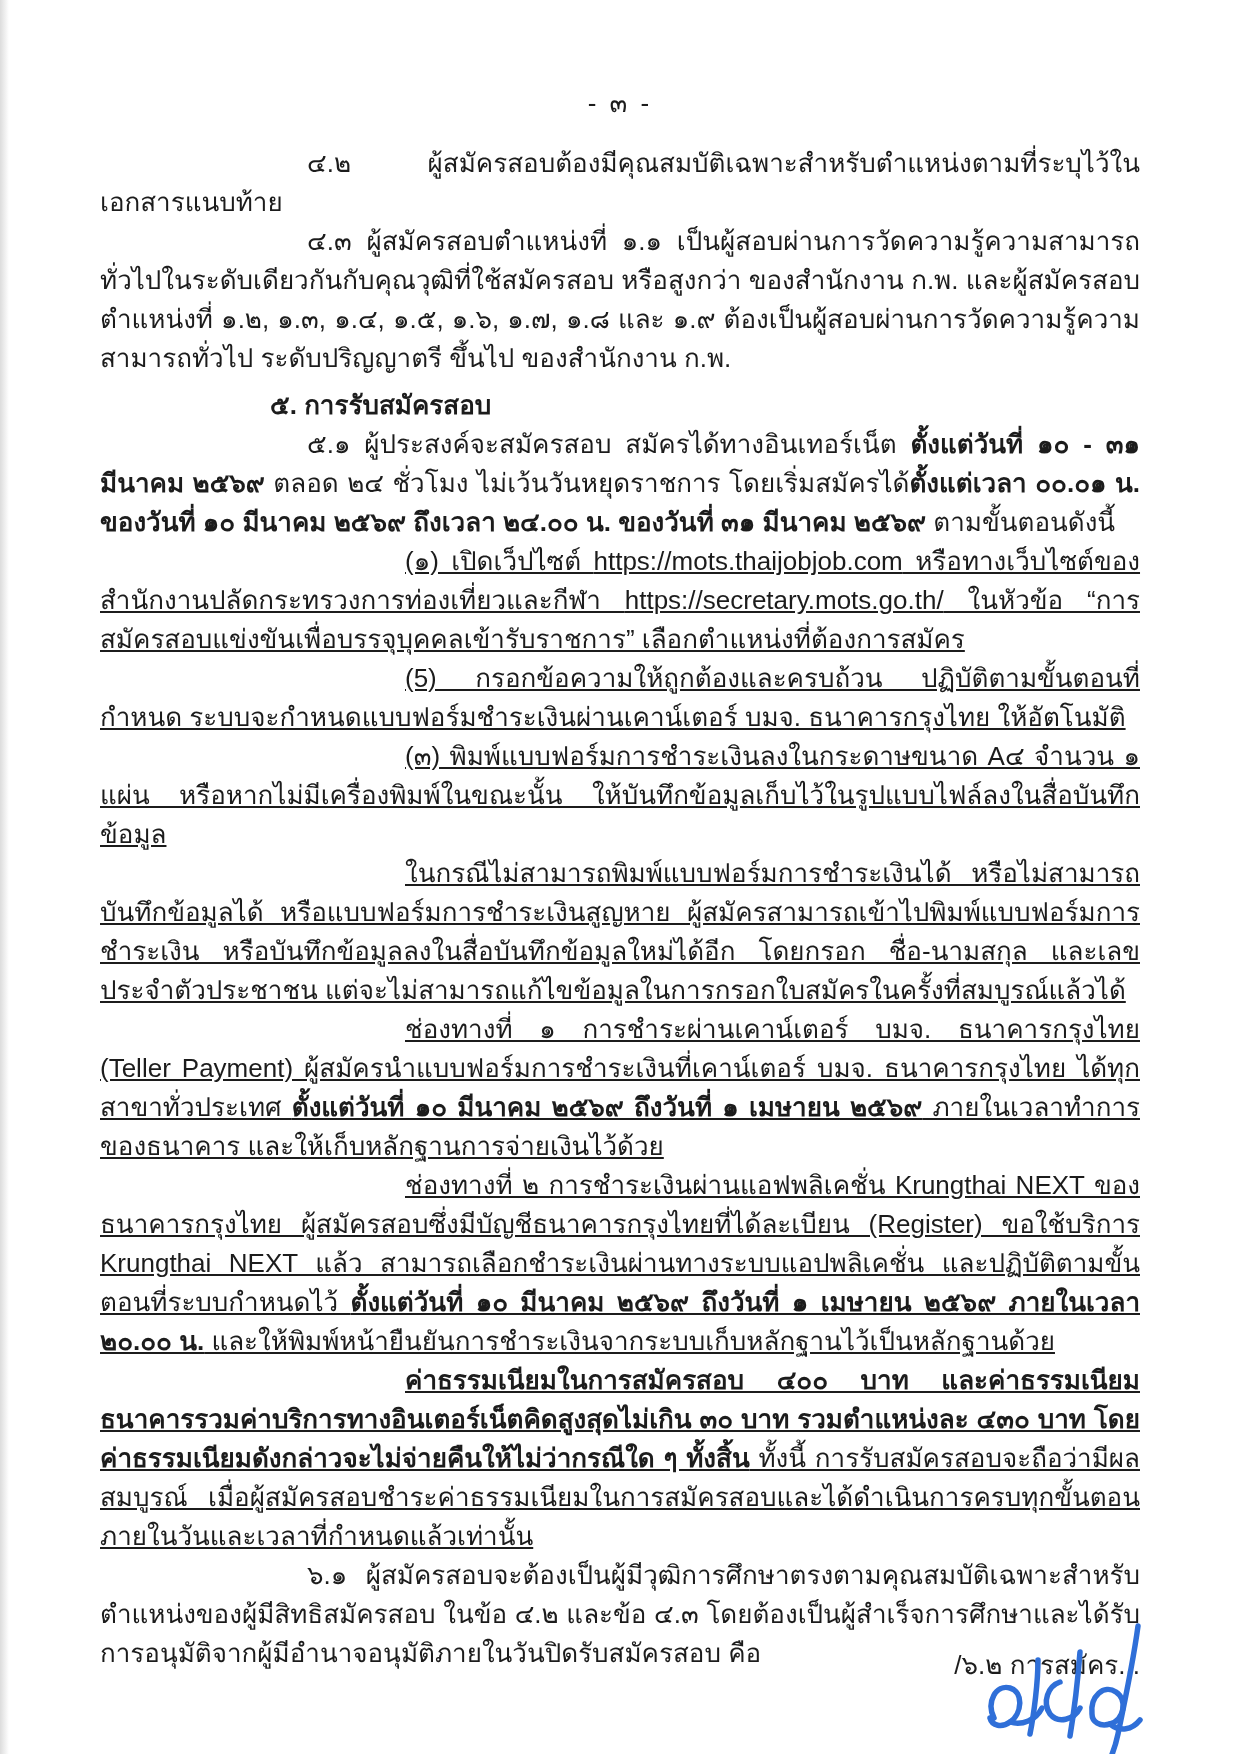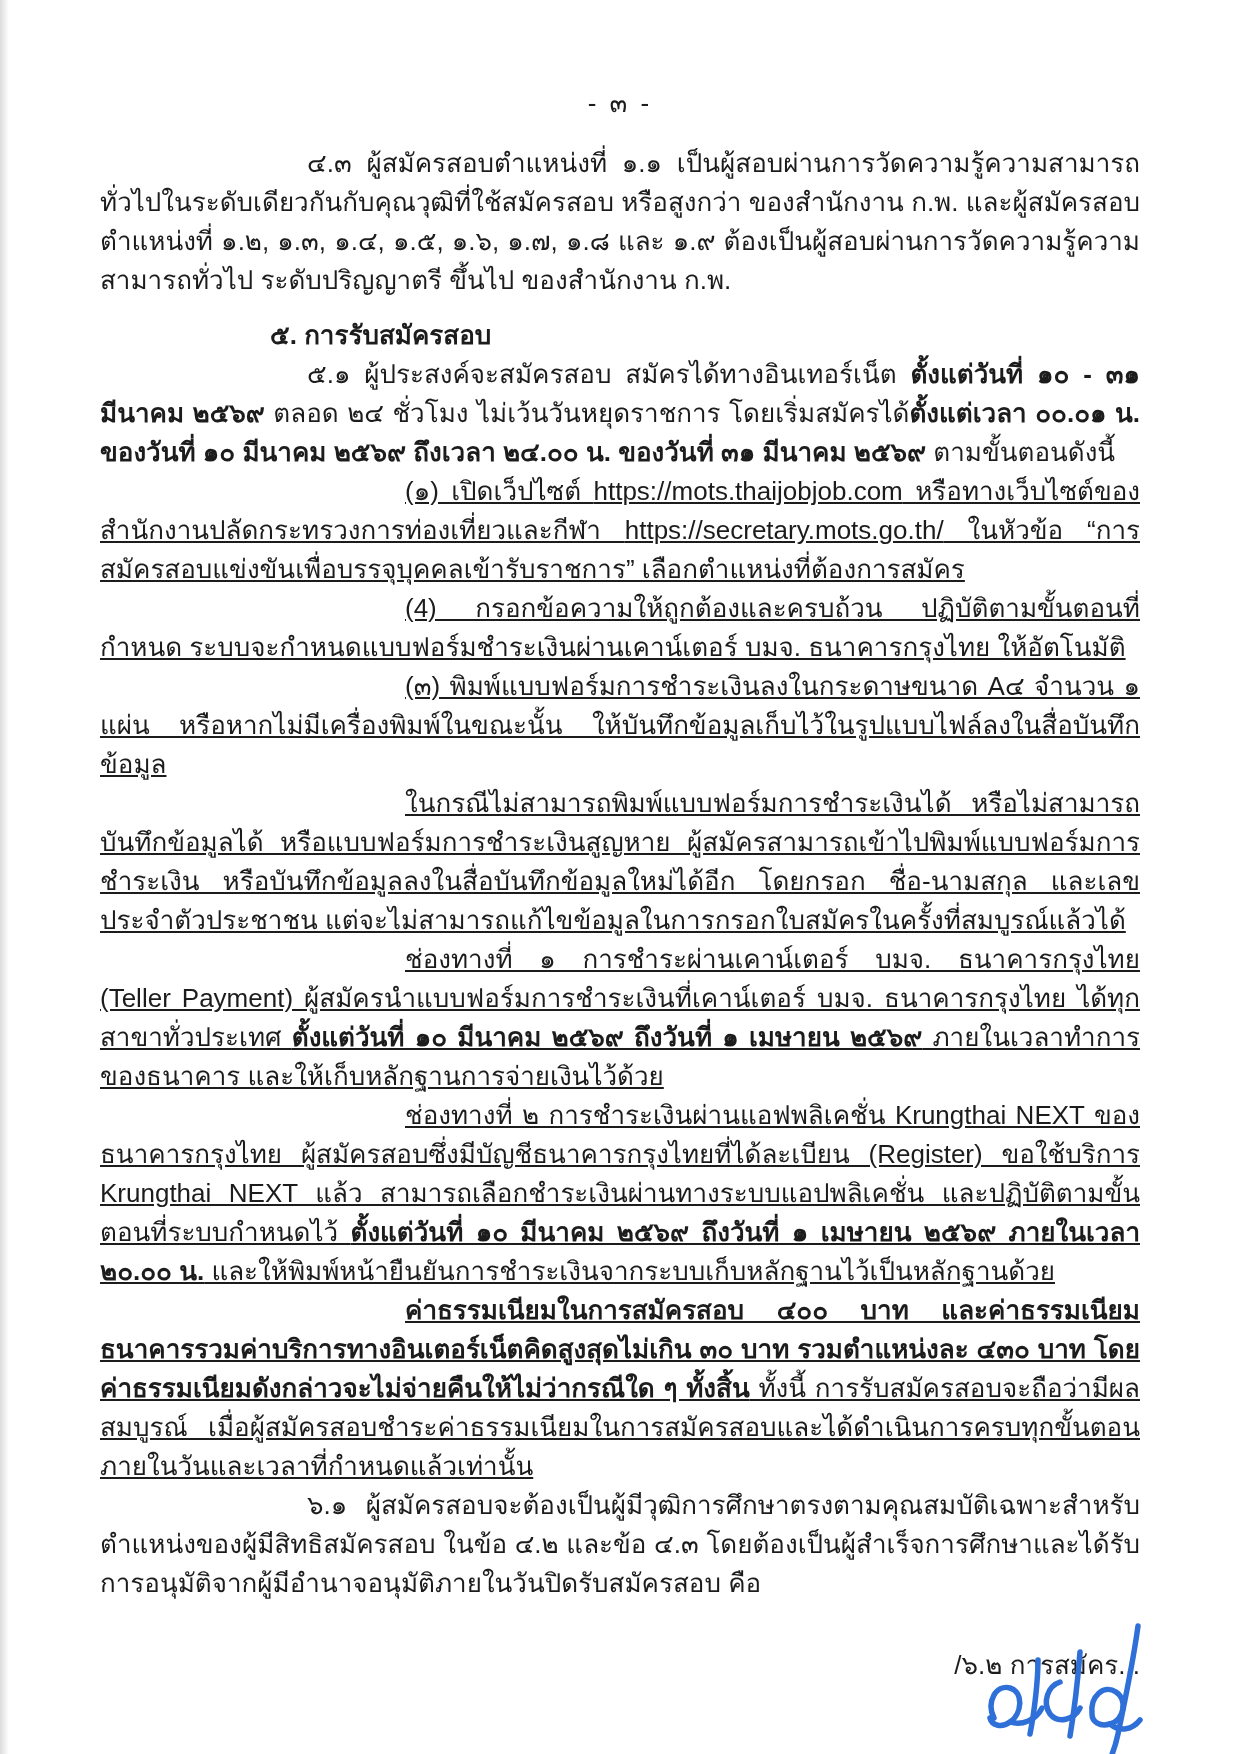--- a/index.html
+++ b/index.html
@@ -23,46 +23,47 @@
   }
   .doc{
     position:absolute;left:100px;top:144px;width:1040px;
     font-size:26px;line-height:39px;
     text-align:justify;
   }
   .para{margin:0;}
   .ind-item{text-indent:207px;}
   .ind-section{text-indent:170px;font-weight:bold;text-align:left;}
   .ind-sub{text-indent:305px;text-decoration:underline;}
-  .sp-sm{margin-top:16px;}
+  .sp-sm{margin-top:8px;}
   .sp-md{margin-top:16px;}
   .run{font-weight:normal;}
   .run.bold{font-weight:bold;}
   .footer-note{
     position:absolute;top:1646px;left:840px;width:300px;
     text-align:right;font-size:26px;line-height:39px;
   }
   .signature{
     position:absolute;left:980px;top:1622px;width:185px;height:135px;
   }
 </style>
 </head>
 <body>
 
 <div class="page">
   <div class="edge-artifact"></div>
 
   <div class="page-number">- ๓ -</div>
 
   <div class="doc">
+      <p class="para ind-item"><span class="run">๔.๒ ผู้สมัครสอบต้องมีคุณสมบัติเฉพาะสำหรับตำแหน่งตามที่ระบุไว้ในเอกสารแนบท้าย</span></p>
       <p class="para ind-item"><span class="run">๔.๓ ผู้สมัครสอบตำแหน่งที่ ๑.๑ เป็นผู้สอบผ่านการวัดความรู้ความสามารถทั่วไปในระดับเดียวกันกับคุณวุฒิที่ใช้สมัครสอบ หรือสูงกว่า ของสำนักงาน ก.พ. และผู้สมัครสอบตำแหน่งที่ ๑.๒, ๑.๓, ๑.๔, ๑.๕, ๑.๖, ๑.๗, ๑.๘ และ ๑.๙ ต้องเป็นผู้สอบผ่านการวัดความรู้ความสามารถทั่วไป ระดับปริญญาตรี ขึ้นไป ของสำนักงาน ก.พ.</span></p>
       <p class="para ind-section sp-sm"><span class="run bold">๕. การรับสมัครสอบ</span></p>
       <p class="para ind-item"><span class="run">๕.๑ ผู้ประสงค์จะสมัครสอบ สมัครได้ทางอินเทอร์เน็ต </span><span class="run bold">ตั้งแต่วันที่ ๑๐ - ๓๑ มีนาคม ๒๕๖๙</span><span class="run"> ตลอด ๒๔ ชั่วโมง ไม่เว้นวันหยุดราชการ โดยเริ่มสมัครได้</span><span class="run bold">ตั้งแต่เวลา ๐๐.๐๑ น. ของวันที่ ๑๐ มีนาคม ๒๕๖๙ ถึงเวลา ๒๔.๐๐ น. ของวันที่ ๓๑ มีนาคม ๒๕๖๙</span><span class="run"> ตามขั้นตอนดังนี้</span></p>
       <p class="para ind-sub"><span class="run">(๑) เปิดเว็ปไซต์ </span><span class="run">https://mots.thaijobjob.com</span><span class="run"> หรือทางเว็บไซต์ของสำนักงานปลัดกระทรวงการท่องเที่ยวและกีฬา </span><span class="run">https://secretary.mots.go.th/</span><span class="run"> ในหัวข้อ “การสมัครสอบแข่งขันเพื่อบรรจุบุคคลเข้ารับราชการ” เลือกตำแหน่งที่ต้องการสมัคร</span></p>
-      <p class="para ind-sub"><span class="run">(4) กรอกข้อความให้ถูกต้องและครบถ้วน ปฏิบัติตามขั้นตอนที่กำหนด ระบบจะกำหนดแบบฟอร์มชำระเงินผ่านเคาน์เตอร์ บมจ. ธนาคารกรุงไทย ให้อัตโนมัติ</span></p>
+      <p class="para ind-sub"><span class="run">(5) กรอกข้อความให้ถูกต้องและครบถ้วน ปฏิบัติตามขั้นตอนที่กำหนด ระบบจะกำหนดแบบฟอร์มชำระเงินผ่านเคาน์เตอร์ บมจ. ธนาคารกรุงไทย ให้อัตโนมัติ</span></p>
       <p class="para ind-sub"><span class="run">(๓) พิมพ์แบบฟอร์มการชำระเงินลงในกระดาษขนาด A๔ จำนวน ๑ แผ่น หรือหากไม่มีเครื่องพิมพ์ในขณะนั้น ให้บันทึกข้อมูลเก็บไว้ในรูปแบบไฟล์ลงในสื่อบันทึกข้อมูล</span></p>
       <p class="para ind-sub"><span class="run">ในกรณีไม่สามารถพิมพ์แบบฟอร์มการชำระเงินได้ หรือไม่สามารถบันทึกข้อมูลได้ หรือแบบฟอร์มการชำระเงินสูญหาย ผู้สมัครสามารถเข้าไปพิมพ์แบบฟอร์มการชำระเงิน หรือบันทึกข้อมูลลงในสื่อบันทึกข้อมูลใหม่ได้อีก โดยกรอก ชื่อ-นามสกุล และเลขประจำตัวประชาชน แต่จะไม่สามารถแก้ไขข้อมูลในการกรอกใบสมัครในครั้งที่สมบูรณ์แล้วได้</span></p>
       <p class="para ind-sub"><span class="run">ช่องทางที่ ๑ การชำระผ่านเคาน์เตอร์ บมจ. ธนาคารกรุงไทย (Teller Payment) ผู้สมัครนำแบบฟอร์มการชำระเงินที่เคาน์เตอร์ บมจ. ธนาคารกรุงไทย ได้ทุกสาขาทั่วประเทศ </span><span class="run bold">ตั้งแต่วันที่ ๑๐ มีนาคม ๒๕๖๙ ถึงวันที่ ๑ เมษายน ๒๕๖๙</span><span class="run"> ภายในเวลาทำการของธนาคาร และให้เก็บหลักฐานการจ่ายเงินไว้ด้วย</span></p>
       <p class="para ind-sub"><span class="run">ช่องทางที่ ๒ การชำระเงินผ่านแอฟพลิเคชั่น Krungthai NEXT ของธนาคารกรุงไทย ผู้สมัครสอบซึ่งมีบัญชีธนาคารกรุงไทยที่ได้ละเบียน (Register) ขอใช้บริการ Krungthai NEXT แล้ว สามารถเลือกชำระเงินผ่านทางระบบแอปพลิเคชั่น และปฏิบัติตามขั้นตอนที่ระบบกำหนดไว้ </span><span class="run bold">ตั้งแต่วันที่ ๑๐ มีนาคม ๒๕๖๙ ถึงวันที่ ๑ เมษายน ๒๕๖๙ ภายในเวลา ๒๐.๐๐ น.</span><span class="run"> และให้พิมพ์หน้ายืนยันการชำระเงินจากระบบเก็บหลักฐานไว้เป็นหลักฐานด้วย</span></p>
       <p class="para ind-sub"><span class="run bold">ค่าธรรมเนียมในการสมัครสอบ ๔๐๐ บาท และค่าธรรมเนียมธนาคารรวมค่าบริการทางอินเตอร์เน็ตคิดสูงสุดไม่เกิน ๓๐ บาท รวมตำแหน่งละ ๔๓๐ บาท โดยค่าธรรมเนียมดังกล่าวจะไม่จ่ายคืนให้ไม่ว่ากรณีใด ๆ ทั้งสิ้น</span><span class="run"> ทั้งนี้ การรับสมัครสอบจะถือว่ามีผลสมบูรณ์ เมื่อผู้สมัครสอบชำระค่าธรรมเนียมในการสมัครสอบและได้ดำเนินการครบทุกขั้นตอน ภายในวันและเวลาที่กำหนดแล้วเท่านั้น</span></p>
       <p class="para ind-item"><span class="run">๖.๑ ผู้สมัครสอบจะต้องเป็นผู้มีวุฒิการศึกษาตรงตามคุณสมบัติเฉพาะสำหรับตำแหน่งของผู้มีสิทธิสมัครสอบ ในข้อ ๔.๒ และข้อ ๔.๓ โดยต้องเป็นผู้สำเร็จการศึกษาและได้รับการอนุมัติจากผู้มีอำนาจอนุมัติภายในวันปิดรับสมัครสอบ คือ </span></p>
     </div>
 
   <div class="footer-note">/๖.๒ การสมัคร...</div>
 

